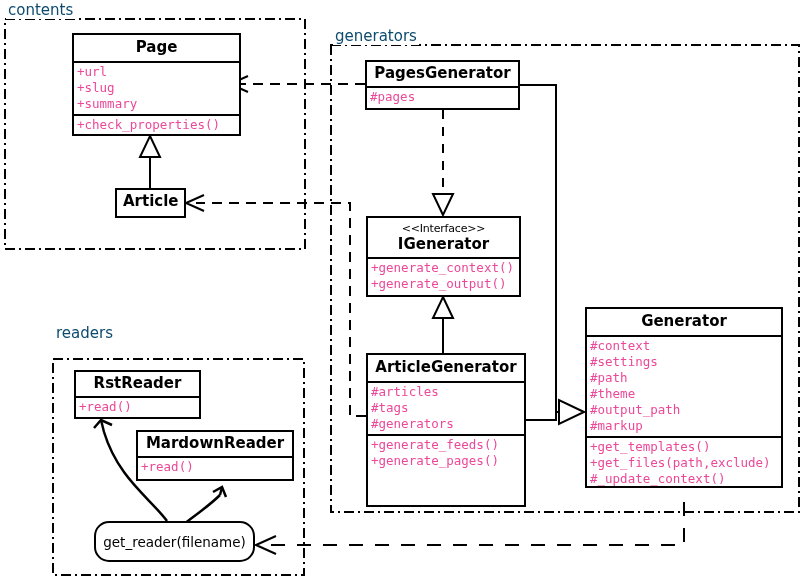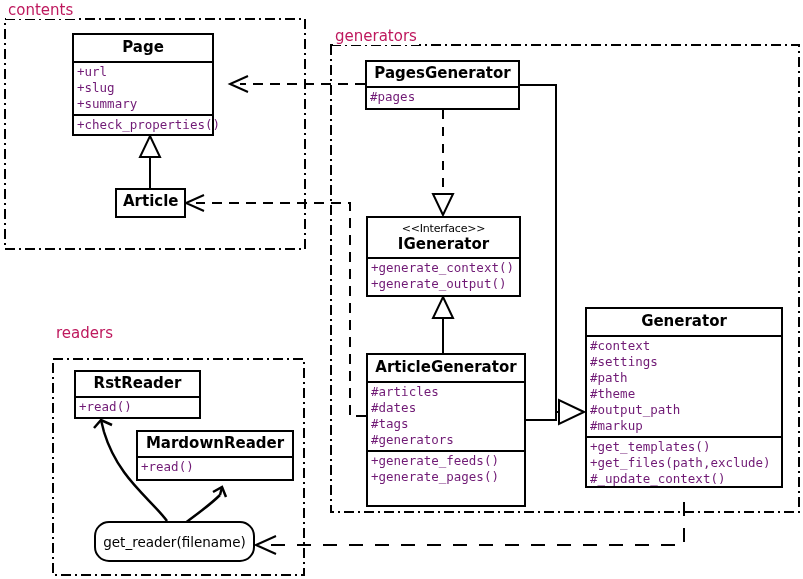--- a/index.html
+++ b/index.html
@@ -20,21 +20,21 @@
     left: 0;
     top: 0;
     width: 803px;
     height: 579px;
     pointer-events: none;
   }
   .pkg-label {
     position: absolute;
     font-family: "DejaVu Sans", sans-serif;
     font-size: 15px;
-    color: #be185d;
+    color: #0c4a6e;
     background: #ffffff;
     padding: 0 2px;
     white-space: nowrap;
     line-height: 17px;
   }
   .uml-class {
     position: absolute;
     box-sizing: border-box;
     border: 2px solid #000;
     background: #ffffff;
@@ -59,21 +59,21 @@
   .cls-sep {
     border-top: 2px solid #000;
   }
   .cls-compartment {
     padding: 1px 2px 2px 3px;
   }
   .cls-item {
     font-family: "DejaVu Sans Mono", monospace;
     font-size: 12.5px;
     line-height: 16px;
-    color: #701a75;
+    color: #ec4899;
     white-space: nowrap;
   }
   .plain-box {
     position: absolute;
     box-sizing: border-box;
     border: 2px solid #000;
     background: #ffffff;
     display: flex;
     align-items: center;
     justify-content: center;
@@ -130,21 +130,21 @@
     <polyline points="213,492 222,487 226,497" fill="none" stroke="#000" stroke-width="2.5" stroke-linejoin="miter"></polyline>
     <line x1="222" y1="487" x2="220" y2="495" stroke="#000" stroke-width="2.5"></line>
   </svg>
 
   <div class="pkg-label" style="left:6px; top:2px;">contents</div>
 
   <div class="pkg-label" style="left:333px; top:28px;">generators</div>
 
   <div class="pkg-label" style="left:54px; top:325px;">readers</div>
 
-  <div class="uml-class" style="left:72px; top:33px; width:142px; height:103px;">
+  <div class="uml-class" style="left:72px; top:33px; width:169px; height:103px;">
     <div class="cls-name">Page</div>
     <div class="cls-compartment cls-sep">
       <div class="cls-item">+url</div>
       <div class="cls-item">+slug</div>
       <div class="cls-item">+summary</div>
     </div>
     <div class="cls-compartment cls-sep">
       <div class="cls-item">+check_properties()</div>
     </div>
   </div>
@@ -168,21 +168,20 @@
     <div class="cls-compartment cls-sep">
       <div class="cls-item">+generate_context()</div>
       <div class="cls-item">+generate_output()</div>
     </div>
   </div>
 
   <div class="uml-class" style="left:366px; top:353px; width:160px; height:154px;">
     <div class="cls-name" style="padding:4px 6px 5px 6px;">ArticleGenerator</div>
     <div class="cls-compartment cls-sep">
       <div class="cls-item">#articles</div>
-      <div class="cls-item">#dates</div>
       <div class="cls-item">#tags</div>
       <div class="cls-item">#generators</div>
     </div>
     <div class="cls-compartment cls-sep">
       <div class="cls-item">+generate_feeds()</div>
       <div class="cls-item">+generate_pages()</div>
     </div>
   </div>
 
   <div class="uml-class" style="left:585px; top:307px; width:198px; height:181px;">

